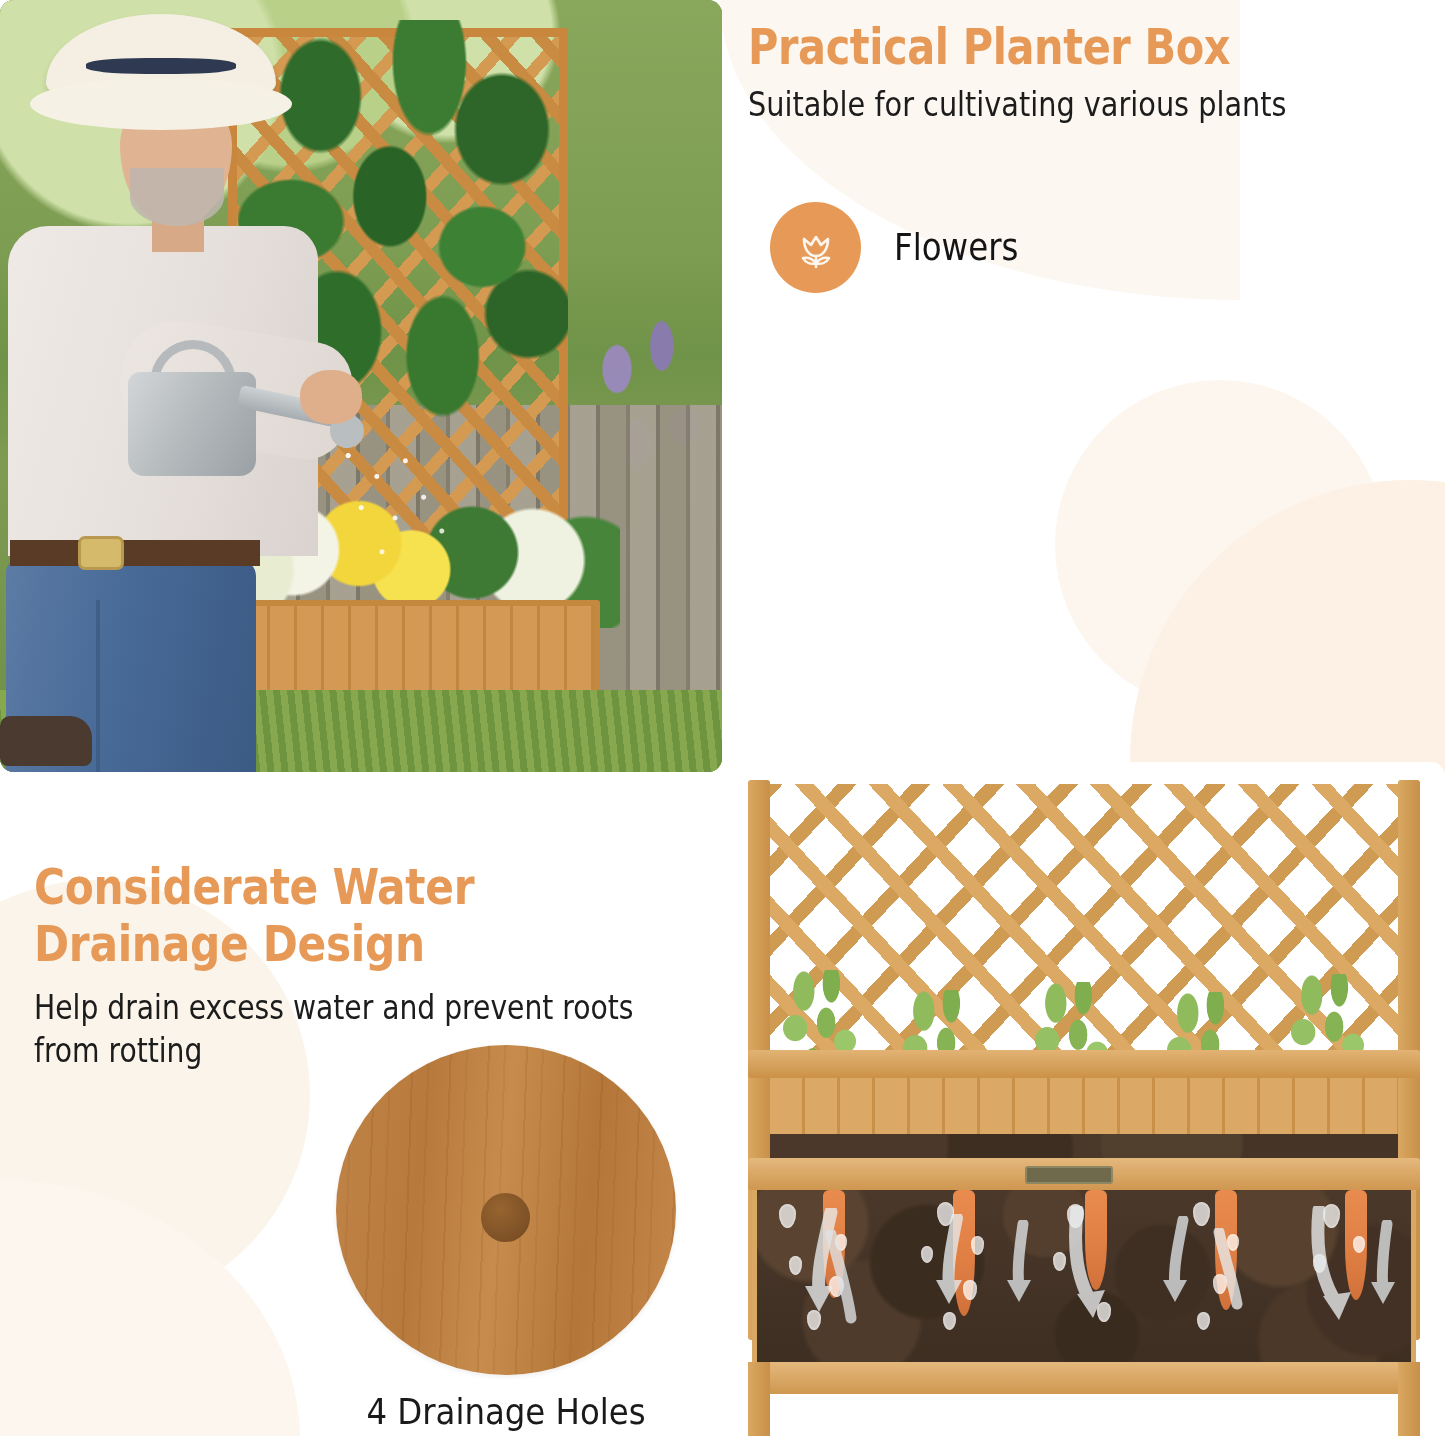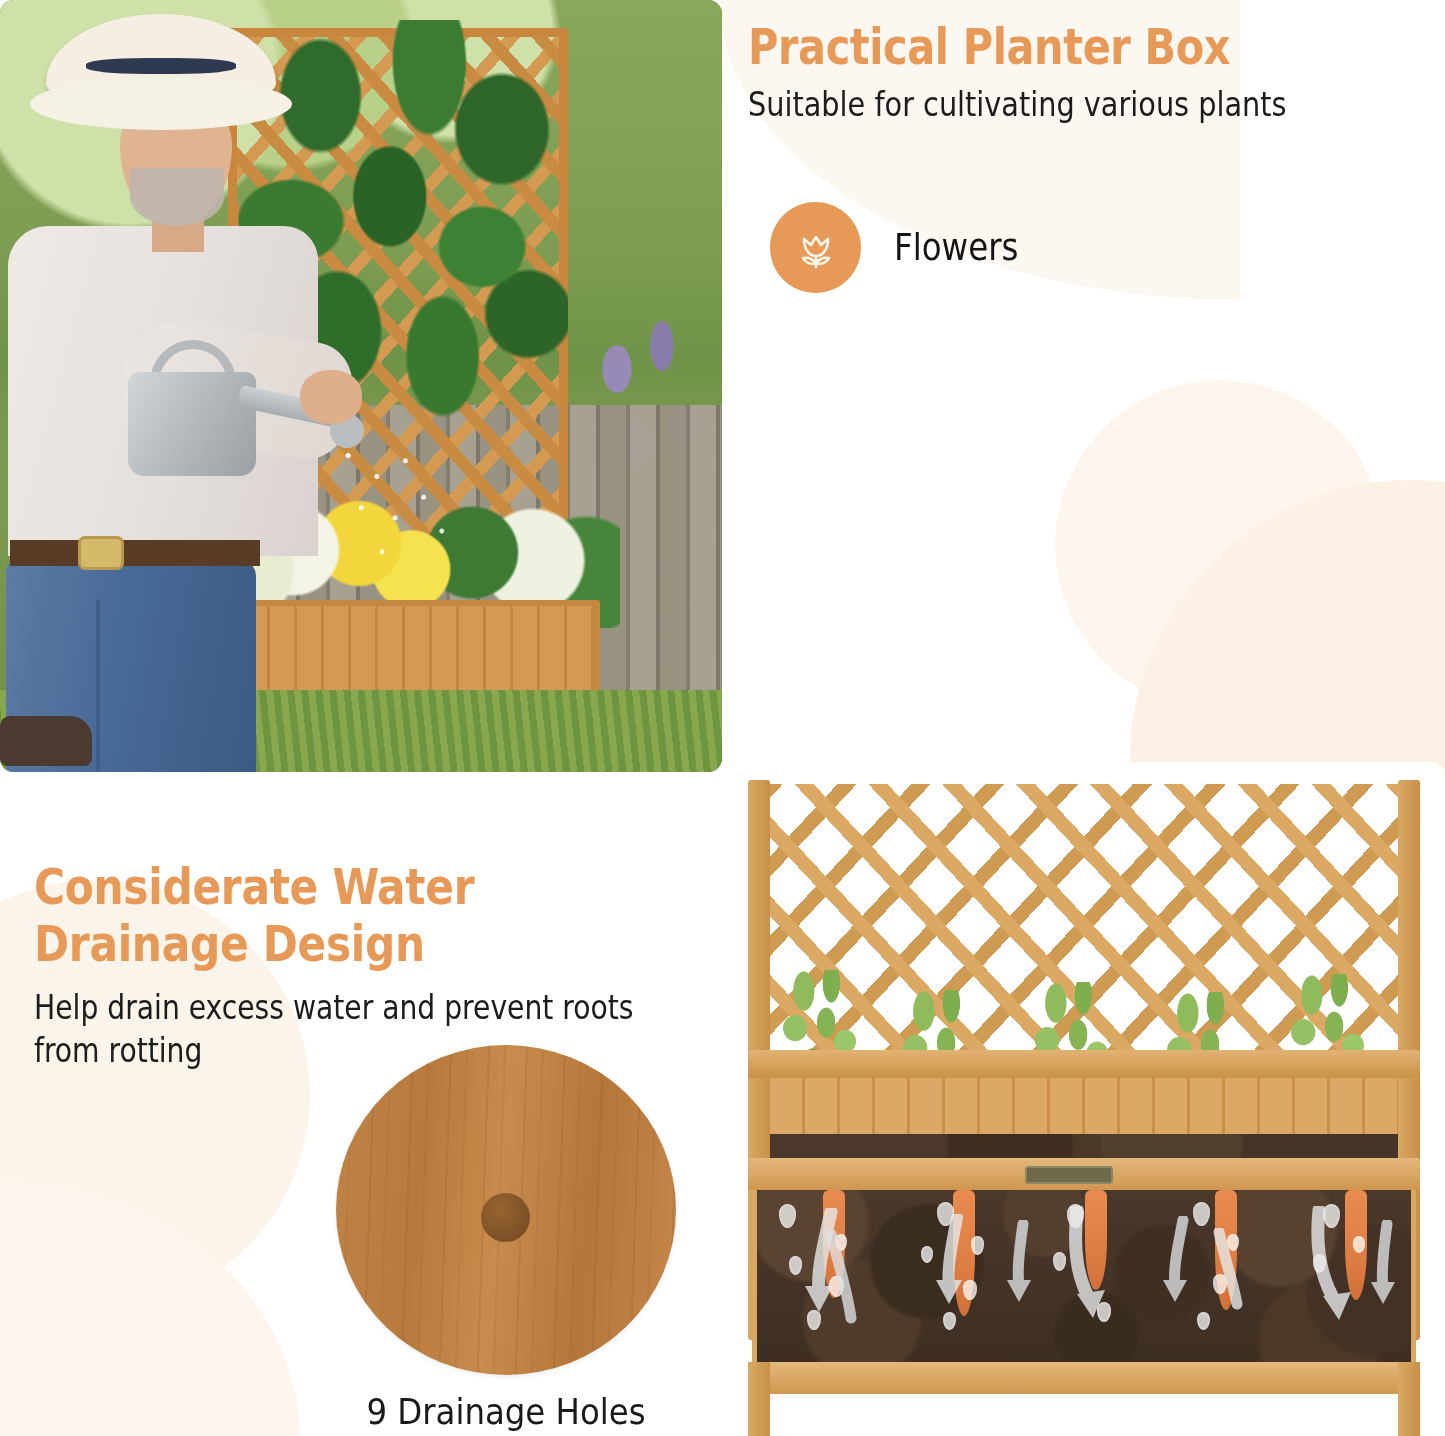--- a/index.html
+++ b/index.html
@@ -370,21 +370,21 @@
 <div class="bl-block">
   <div class="title2">Considerate Water</div>
   <div class="title2">Drainage Design</div>
   <div class="body2">Help drain excess water and prevent roots from rotting</div>
 </div>
 
 <div class="disc-wrap">
   <div class="wood-disc">
     <div class="drain-hole"></div>
   </div>
-  <div class="disc-caption">9 Drainage Holes</div>
+  <div class="disc-caption">4 Drainage Holes</div>
 </div>
 
 <div class="product-panel">
   <div class="pp post-l"></div>
   <div class="pp post-r"></div>
   <div class="pp lattice"></div>
 
   <div class="foliage" style="left:48px;  top:208px;"></div>
   <div class="stem" style="left:88px;  top:300px; height:80px;"></div>
   <div class="foliage" style="left:168px; top:228px;"></div>

